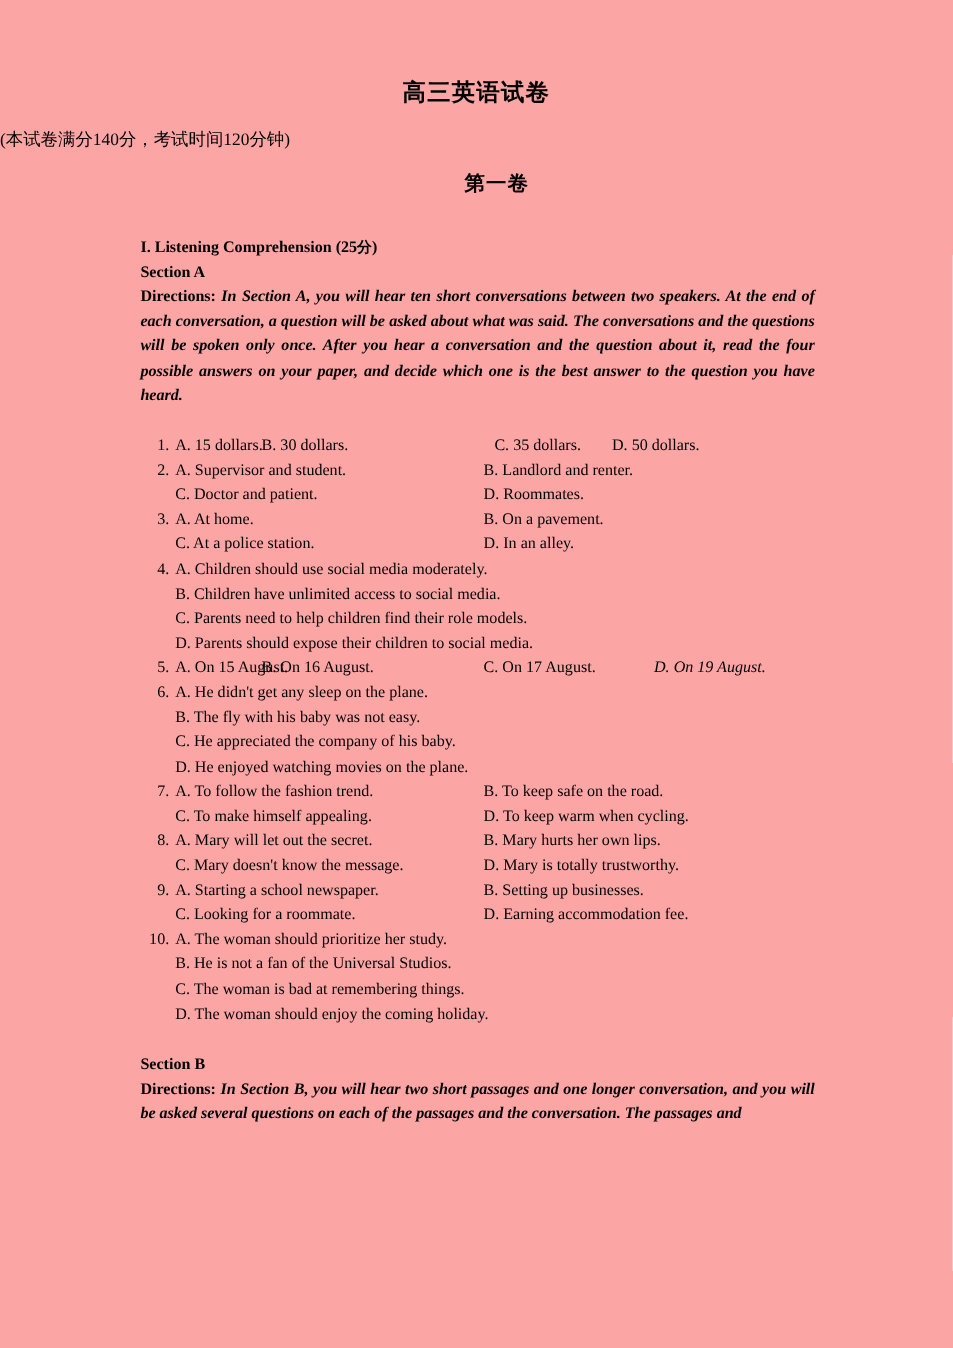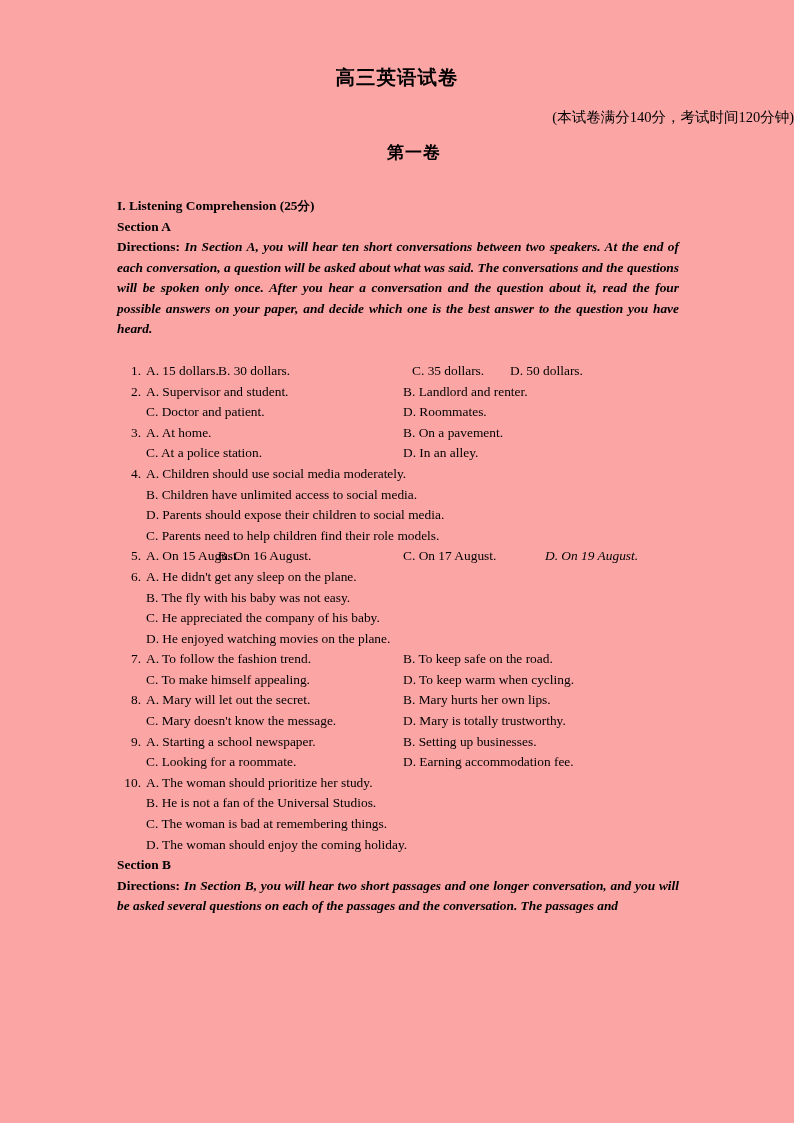--- a/index.html
+++ b/index.html
@@ -32,21 +32,21 @@
     font-size: 19.5px;
     font-weight: bold;
     letter-spacing: 1px;
     line-height: 1.2;
   }
   .doc-subtitle {
     position: absolute;
     left: 0;
     right: 0;
     top: 108px;
-    text-align: right;
+    text-align: left;
     font-size: 14.5px;
     line-height: 1.3;
   }
   .part-title {
     position: absolute;
     left: 0;
     right: 0;
     top: 143px;
     text-align: center;
     font-size: 17px;
@@ -117,20 +117,21 @@
   .c-b4 { left: 101px; }    
   .c-c4 { left: 295px; }    
   .c-d4 { left: 393px; }    
   .c-b5 { left: 101px; }    
   .c-c5 { left: 286px; }    
   .c-d5 { left: 428px; font-style: italic; }    
   .c-left { left: 29px; }   
   .c-right { left: 286px; } 
 
   .secb {
+    margin-top: 22px;
   }
 </style>
 </head>
 <body>
 
 <div class="page">
 
   <div class="doc-title">高三英语试卷</div>
   <div class="doc-subtitle">(本试卷满分140分，考试时间120分钟)</div>
   <div class="part-title">第一卷</div>
@@ -174,24 +175,24 @@
       </div>
 
       <div class="qrow">
         <span class="qnum">4.</span>
         <span class="opt c-left">A. Children should use social media moderately.</span>
       </div>
       <div class="qrow">
         <span class="opt c-left">B. Children have unlimited access to social media.</span>
       </div>
       <div class="qrow">
+        <span class="opt c-left">C. Parents need to help children find their role models.</span>
+      </div>
+      <div class="qrow">
         <span class="opt c-left">D. Parents should expose their children to social media.</span>
-      </div>
-      <div class="qrow">
-        <span class="opt c-left">C. Parents need to help children find their role models.</span>
       </div>
 
       <div class="qrow">
         <span class="qnum">5.</span>
         <span class="opt c-a">A. On 15 August.</span>
         <span class="opt c-b5">B. On 16 August.</span>
         <span class="opt c-c5">C. On 17 August.</span>
         <span class="opt c-d5">D. On 19 August.</span>
       </div>
 

